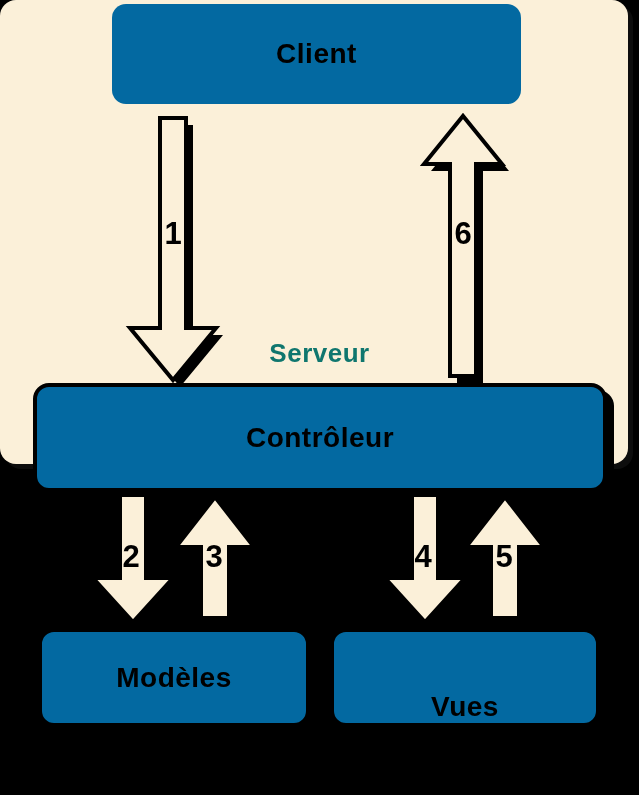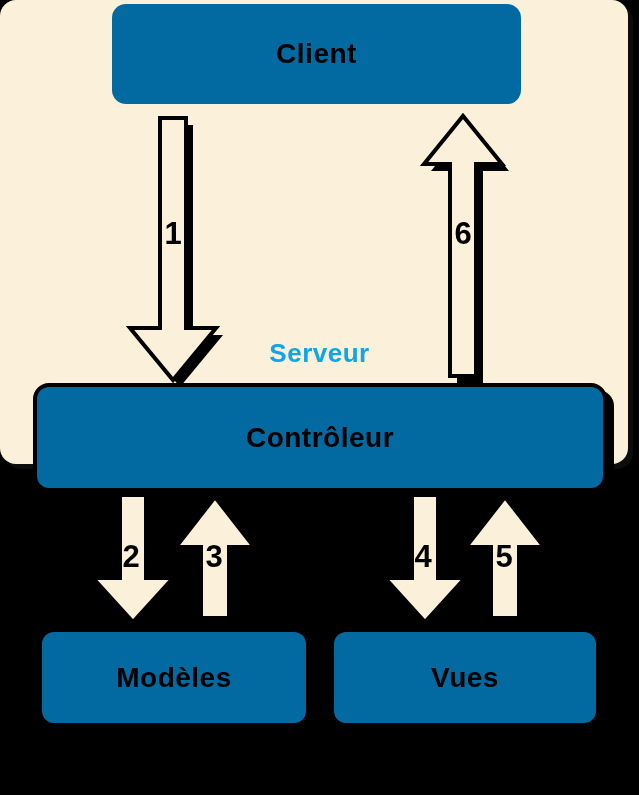--- a/index.html
+++ b/index.html
@@ -37,21 +37,21 @@
     width: 628px; height: 464px;
     border-radius: 16px;
     background: #FBF0D9;
     box-shadow: 5px 5px 0 #0d0d0d;
   }
   .serveur-label {
     position: absolute;
     left: 0; top: 338px;
     width: 639px;
     text-align: center;
-    color: #0ea5e9;
+    color: #0f766e;
     font-weight: bold;
     font-size: 26px;
     letter-spacing: 0.5px;
   }
   .inner-box {
     border: 4px solid #000;
     box-shadow: 7px 7px 0 #000;
   }
   .controleur-box {
     left: 33px; top: 383px;
@@ -63,20 +63,21 @@
     left: 38px; top: 628px;
     width: 272px; height: 99px;
     border-radius: 16px;
     font-size: 28px;
   }
   .vues-box {
     left: 330px; top: 628px;
     width: 270px; height: 99px;
     border-radius: 16px;
     font-size: 28px;
+    align-items: flex-end;
   }
   svg.arrow-layer {
     position: absolute;
     left: 0; top: 0;
     width: 639px;
     height: 795px;
     pointer-events: none;
   }
   svg .arrow-shadow {
     fill: #000;

